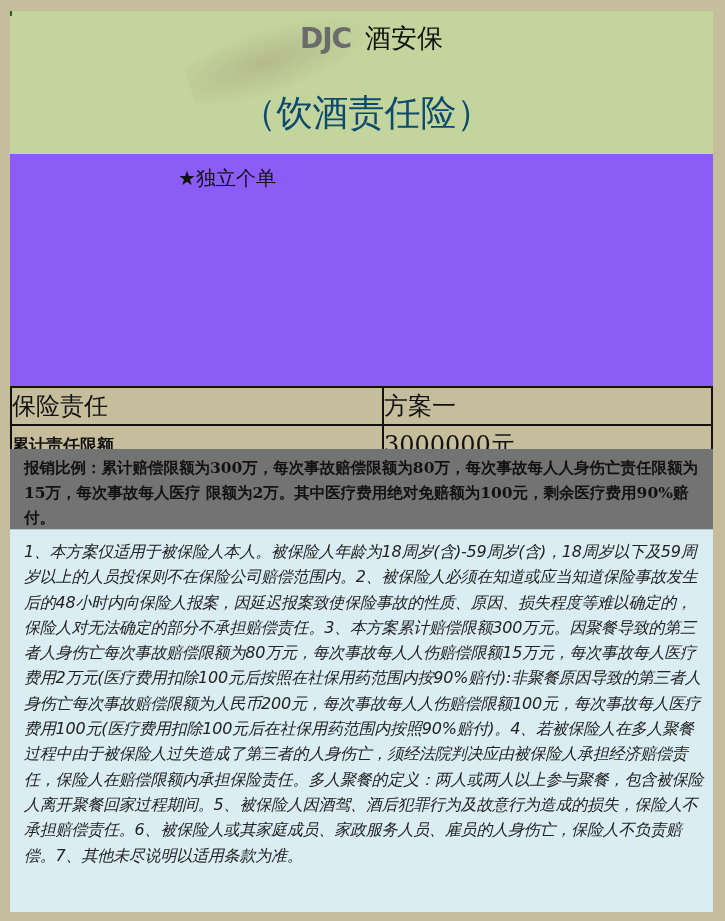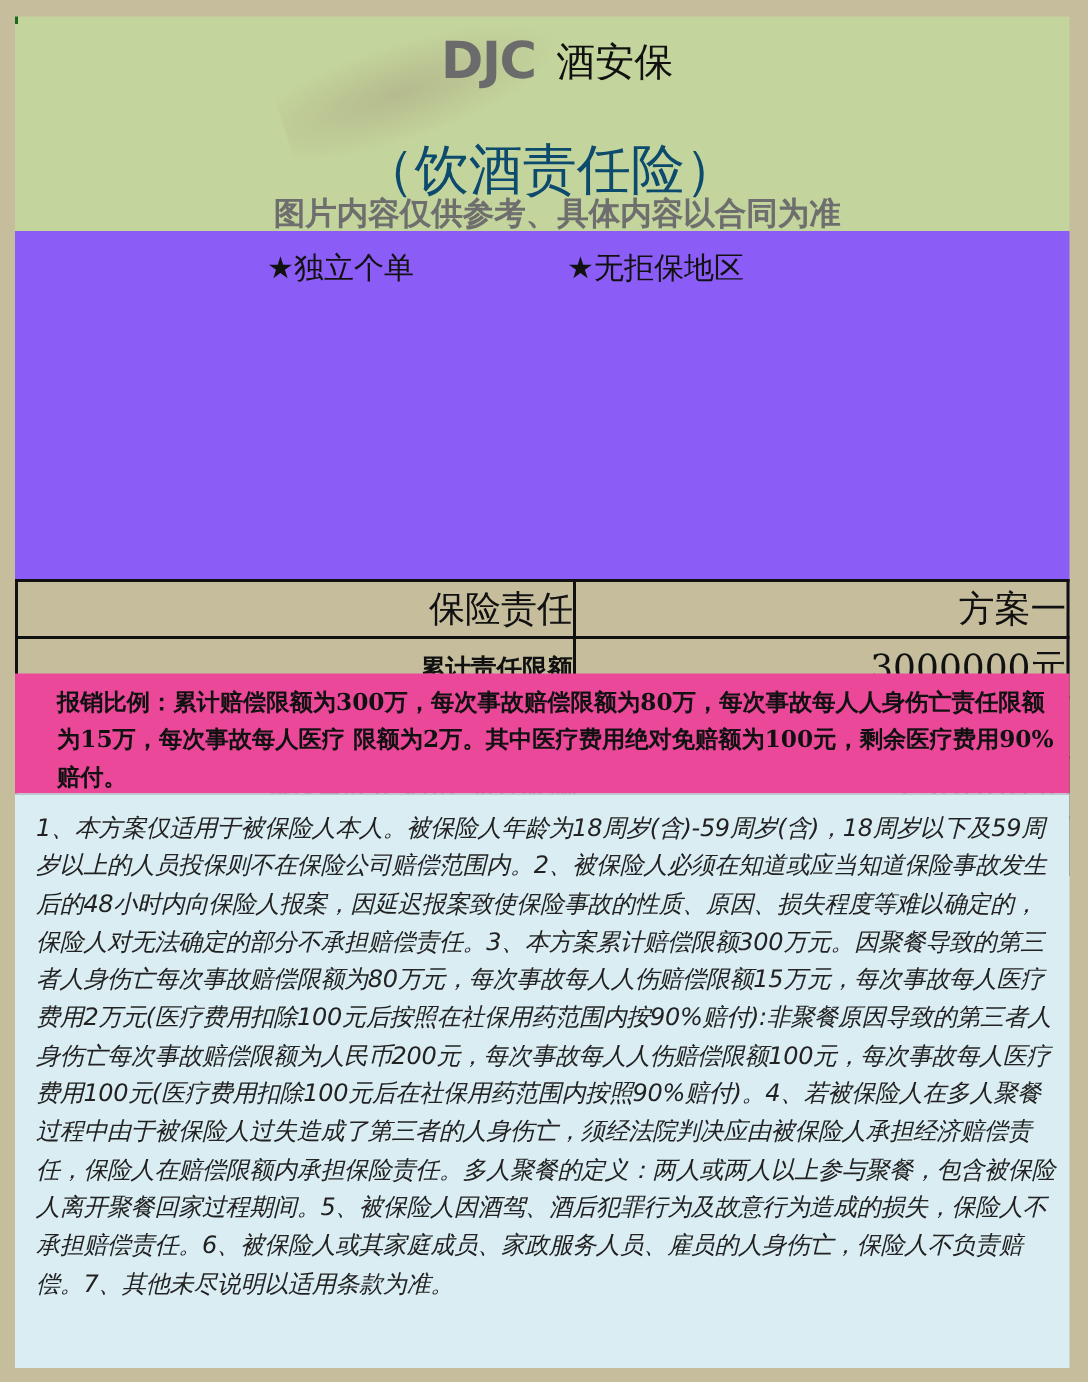--- a/index.html
+++ b/index.html
@@ -25,21 +25,21 @@
     position: absolute; left: 175px; top: 10px; width: 200px; height: 70px;
     background: radial-gradient(ellipse at 40% 50%, rgba(170,165,130,0.55), rgba(170,165,130,0) 65%);
     transform: rotate(-18deg);
   }
   .brand-row {
     position: absolute; top: 10px; left: 0; width: 100%;
     text-align: center; white-space: nowrap;
   }
   .brand-djc {
     font-family: "DejaVu Sans", "Liberation Sans", sans-serif;
-    font-weight: bold; font-size: 34px; color: #6b6b6b;
+    font-weight: bold; font-size: 28px; color: #6b6b6b;
     letter-spacing: -1px; vertical-align: middle;
     margin-left: 20px;
   }
   .brand-name {
     font-size: 26px; color: #111; margin-left: 14px; vertical-align: middle;
     font-family: "DejaVu Sans", "Liberation Sans", sans-serif;
     font-weight: normal;
   }
   .subtitle {
     position: absolute; top: 78px; left: 0; width: 100%;
@@ -64,37 +64,37 @@
     font-size: 20px; color: #111;
     font-family: "DejaVu Sans", "Liberation Sans", sans-serif;
   }
   .feat-item { white-space: nowrap; line-height: 28px; }
   
   .coverage-table {
     position: absolute; left: 0; top: 232px; width: 703px;
     border-collapse: collapse; background: #c5bd9c;
   }
   .coverage-table th, .coverage-table td {
-    border: 2px solid #111; text-align: right; color: #111;
+    border: 2px solid #111; text-align: left; color: #111;
     padding: 0;
   }
   .coverage-table th {
     height: 36px; font-size: 24px; font-weight: normal;
     font-family: "DejaVu Sans", "Liberation Sans", sans-serif;
   }
   .coverage-table td { height: 38px; }
   .coverage-table td.label { font-size: 17px; font-weight: bold; width: 370px; }
   .coverage-table td.value { font-size: 24px; }
   .coverage-table tr:last-child td { border-bottom: none; }
   .coverage-table tr td:last-child, .coverage-table tr th:last-child { border-right: 2px solid #111; }
   
   .reimb {
     position: absolute; left: 0; top: 438px; width: 703px; height: 80px;
-    background: #ec4899; box-sizing: border-box;
-    padding: 6px 10px 0 28px;
+    background: #737373; box-sizing: border-box;
+    padding: 6px 10px 0 14px;
     font-size: 15.5px; font-weight: bold; line-height: 25px; color: #111;
   }
   
   .terms {
     position: absolute; left: 0; top: 518px; width: 703px; height: 383px;
     background: #daedf3; box-sizing: border-box;
     padding: 9px 8px 0 14px; border-top: 1px solid #b9c8cc;
     font-size: 16px; line-height: 25.3px; color: #222;
     font-family: "DejaVu Sans", "Liberation Sans", sans-serif;
     letter-spacing: -0.2px;
@@ -107,27 +107,25 @@
 </head>
 <body>
 
 <div class="frame">
   <div class="header">
     <div class="brush"></div>
     <div class="brand-row">
       <span class="brand-djc">DJC</span><span class="brand-name">酒安保</span>
     </div>
     <div class="subtitle">（饮酒责任险）</div>
-    <div class="disclaimer">图片内容仅供参考、具体内容以合同为准</div>
   </div>
 
   <div class="features">
     <div class="feat-grid">
       <div class="feat-item">★独立个单</div>
-      <div class="feat-item">★无拒保地区</div>
     </div>
 
     <table class="coverage-table">
       <tbody>
           <tr>
         <th>保险责任</th>
         <th>方案一</th>
       </tr>
       <tr>
         <td class="label">累计责任限额</td>

